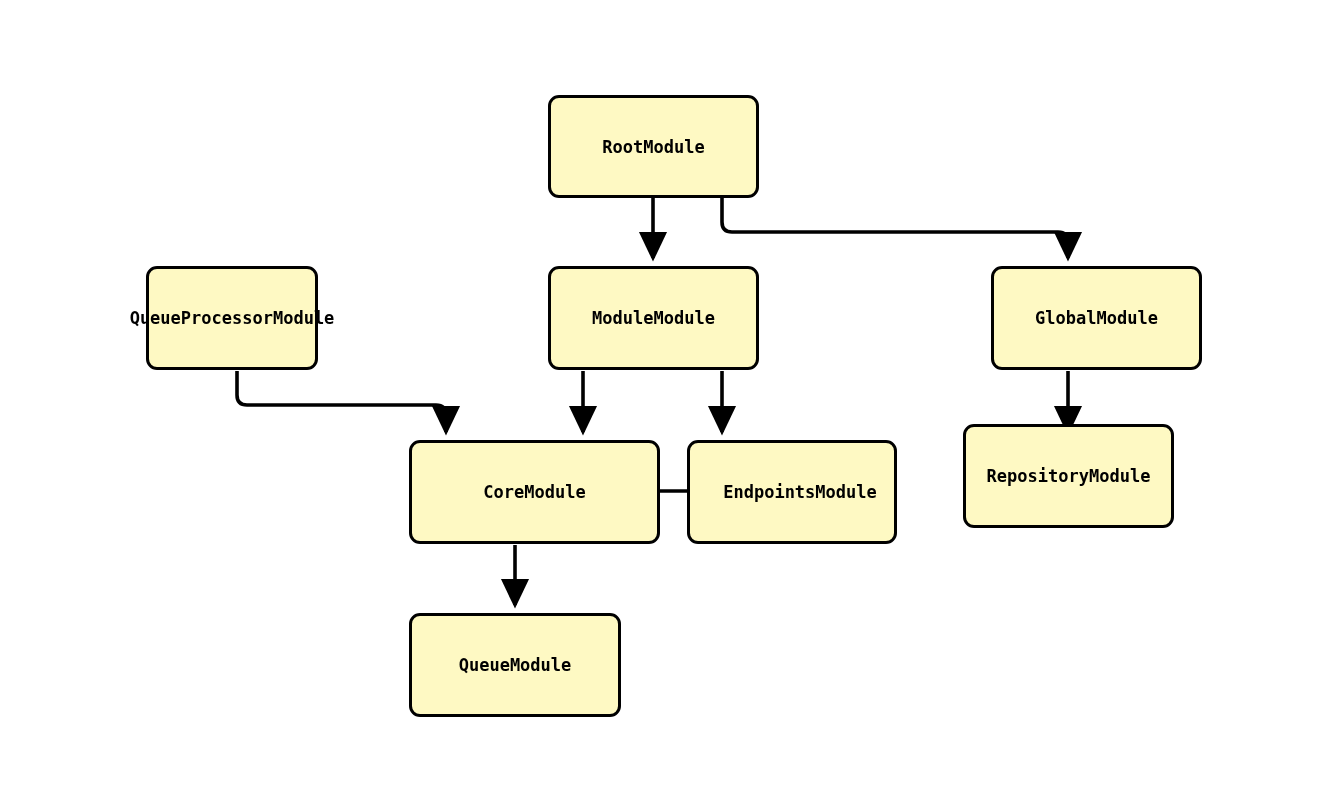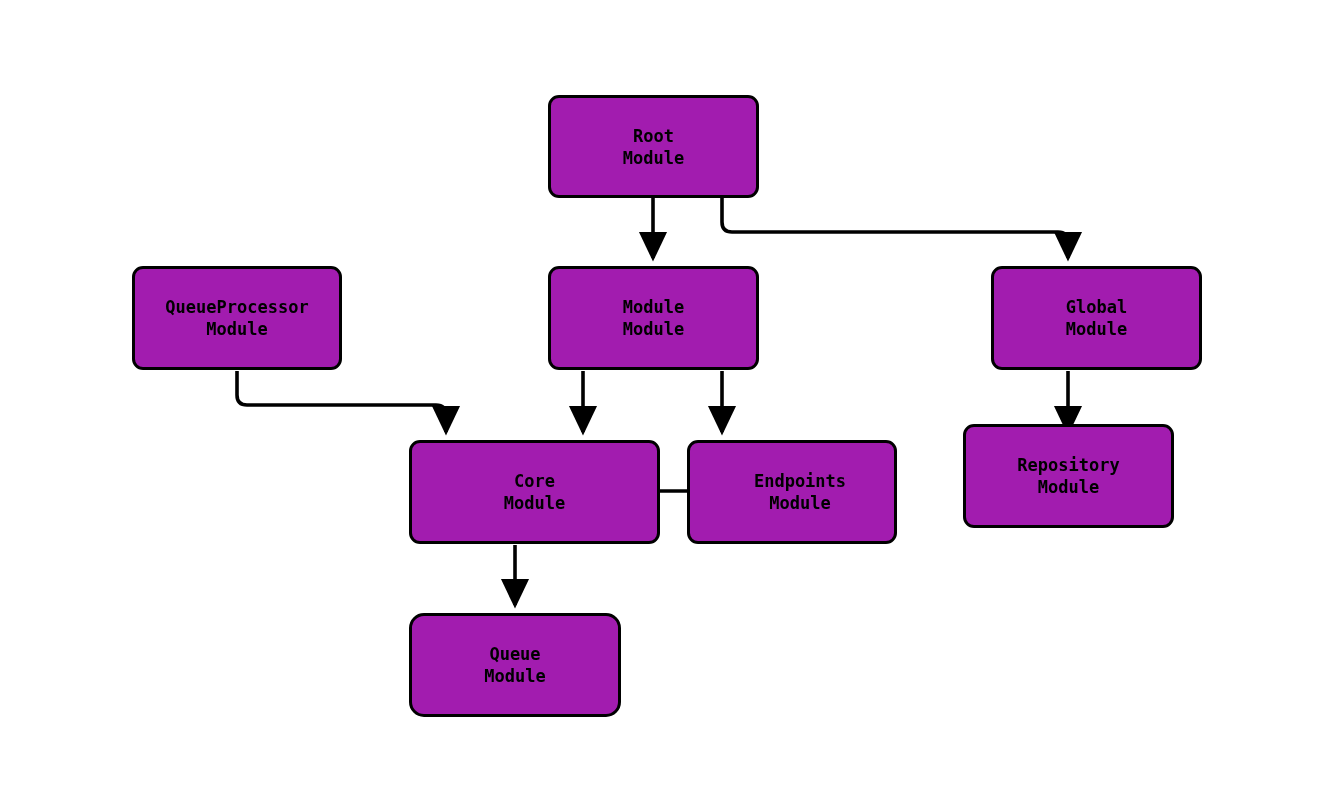--- a/index.html
+++ b/index.html
@@ -22,25 +22,24 @@
     position: absolute;
     left: 0;
     top: 0;
     width: 1337px;
     height: 809px;
     pointer-events: none;
   }
   .node {
     position: absolute;
     box-sizing: border-box;
-    background: #a21caf;
+    background: #fef9c3;
     border: 3px solid #000000;
     border-radius: 11px;
     display: flex;
-    flex-direction: column;
     align-items: center;
     justify-content: center;
     z-index: 2;
   }
   .node-label {
     font-family: "DejaVu Sans Mono", "Liberation Mono", monospace;
     font-size: 17px;
     font-weight: bold;
     line-height: 22px;
     color: #000000;
@@ -70,21 +69,21 @@
         <path d="M 1068 371 L 1068 432" marker-end="url(#arrowhead)"></path>
         <path d="M 515 545 L 515 605" marker-end="url(#arrowhead)"></path>
       </g>
   </svg>
 
   <div class="node" style="left:548px; top:95px; width:211px; height:103px;">
     <div class="node-label">Root</div>
     <div class="node-label">Module</div>
   </div>
 
-  <div class="node" style="left:132px; top:266px; width:210px; height:104px;">
+  <div class="node" style="left:146px; top:266px; width:172px; height:104px;">
     <div class="node-label">QueueProcessor</div>
     <div class="node-label">Module</div>
   </div>
 
   <div class="node" style="left:548px; top:266px; width:211px; height:104px;">
     <div class="node-label">Module</div>
     <div class="node-label">Module</div>
   </div>
 
   <div class="node" style="left:991px; top:266px; width:211px; height:104px;">
@@ -100,18 +99,18 @@
   <div class="node" style="left:687px; top:440px; width:210px; height:104px;padding-left:16px;">
     <div class="node-label">Endpoints</div>
     <div class="node-label">Module</div>
   </div>
 
   <div class="node" style="left:963px; top:424px; width:211px; height:104px;">
     <div class="node-label">Repository</div>
     <div class="node-label">Module</div>
   </div>
 
-  <div class="node" style="left:409px; top:613px; width:212px; height:104px;border-radius:15px;">
+  <div class="node" style="left:409px; top:613px; width:212px; height:104px;">
     <div class="node-label">Queue</div>
     <div class="node-label">Module</div>
   </div>
 
 </div>
 
 </body></html>

